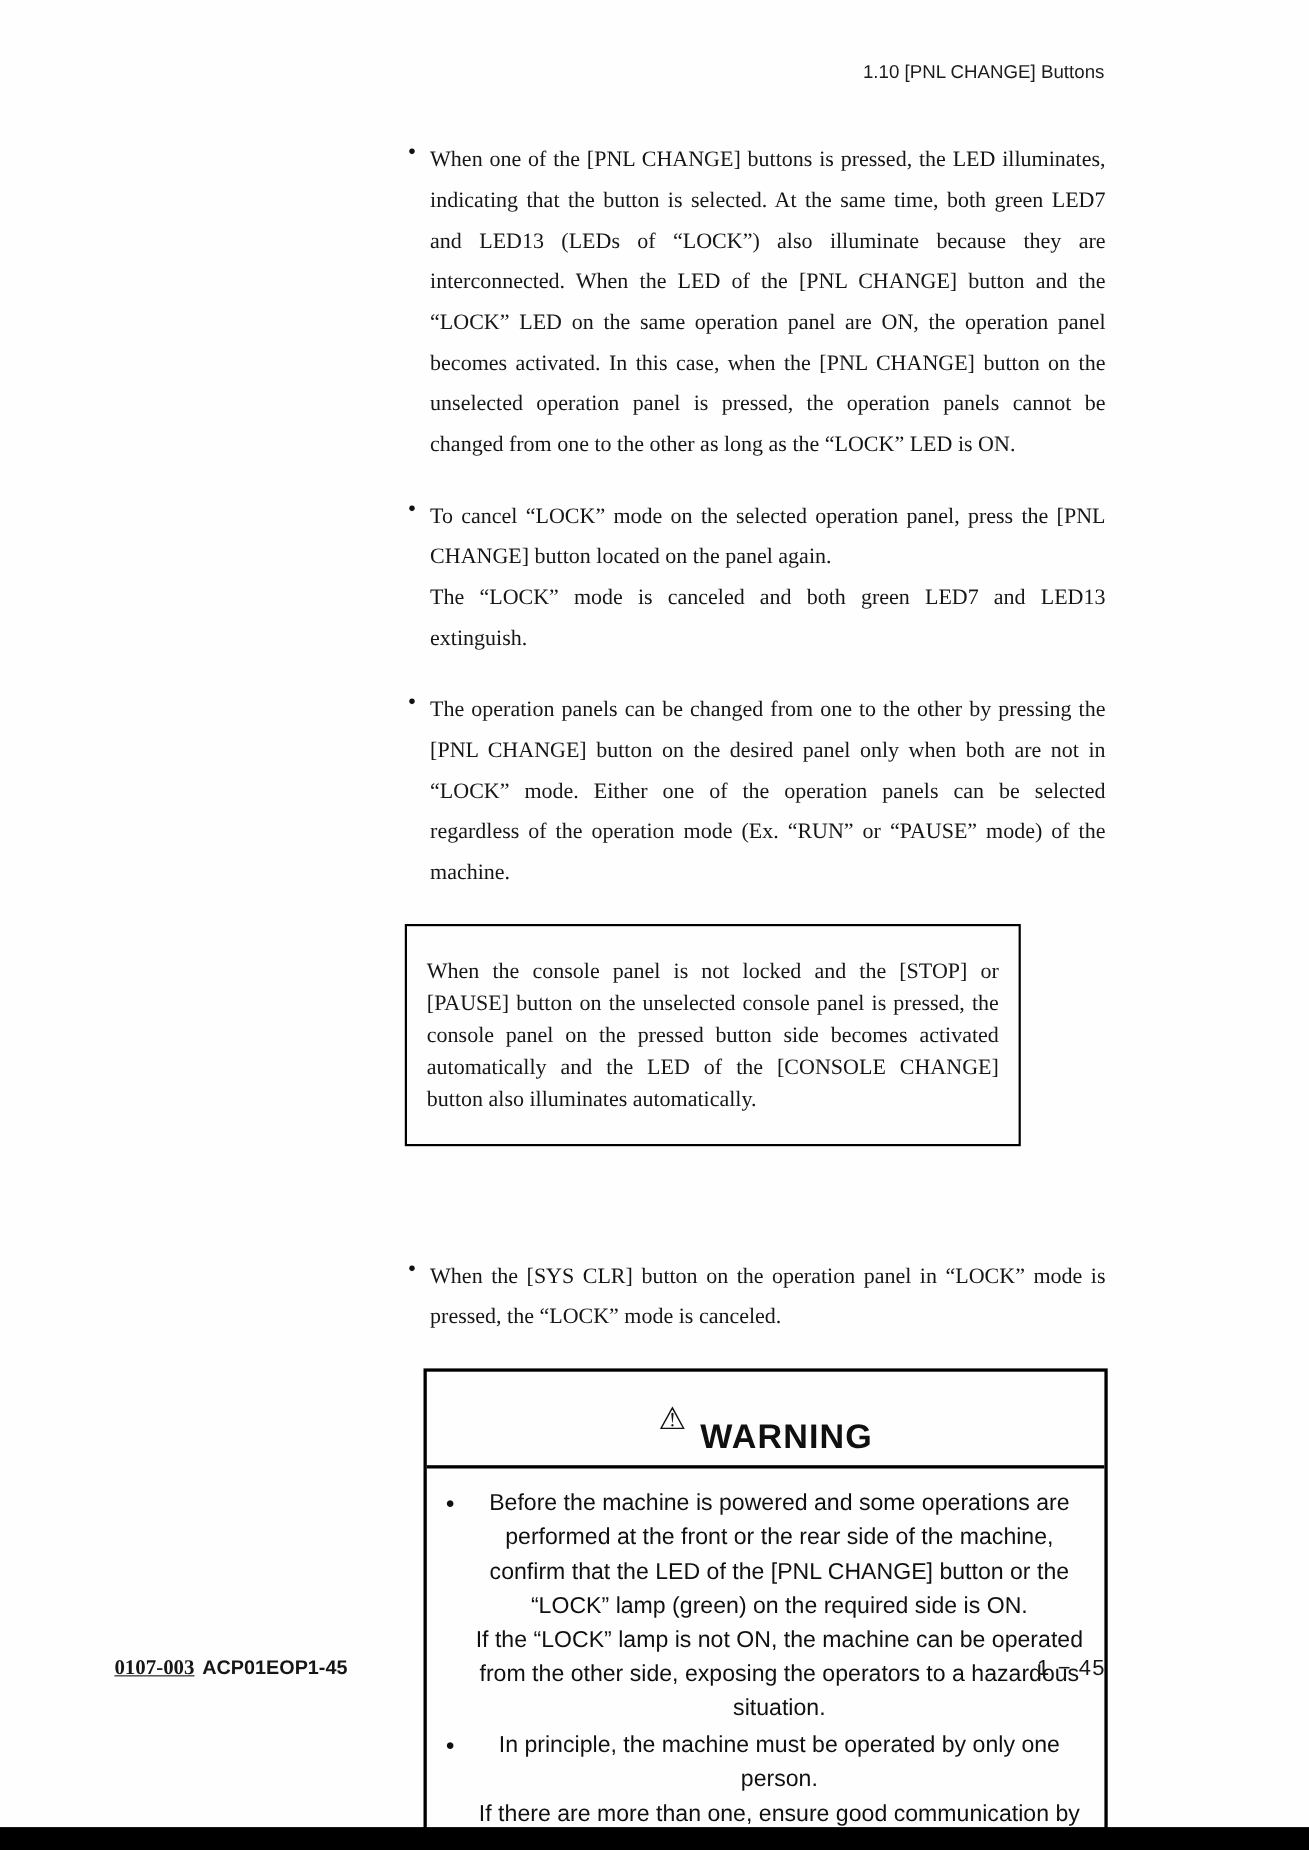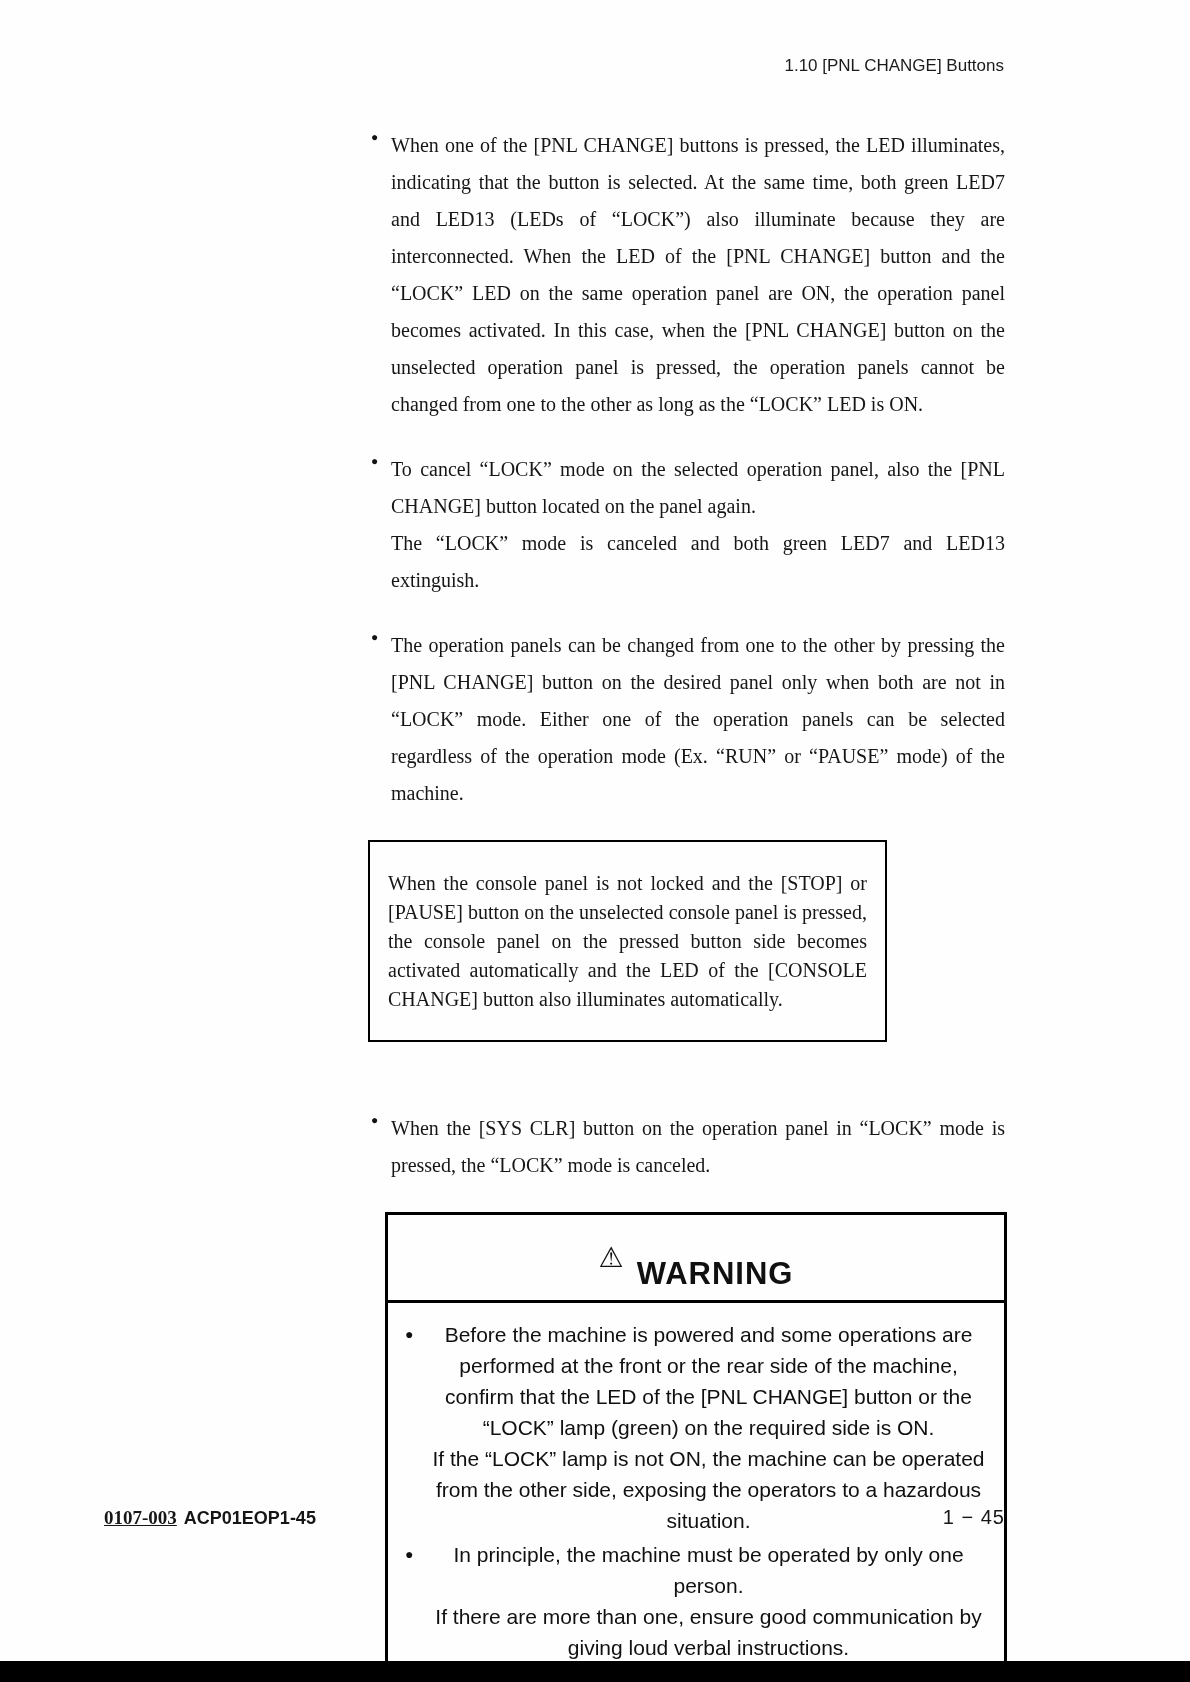--- a/index.html
+++ b/index.html
@@ -41,24 +41,24 @@
   .bullet .btxt {
     font-size:20px;
     line-height:37px;
     text-align:justify;
     white-space:pre-line;
   }
 
   .note-box {
     border:2px solid #000;
     margin-left:-3px;
-    width:519px;
+    width:560px;
     box-sizing:border-box;
     padding:27px 18px 26px 18px;
-    margin-bottom:68px;
+    margin-bottom:100px;
   }
   .note-box .ntxt {
     font-size:20px;
     line-height:29px;
     text-align:justify;
     white-space:pre-line;
   }
 
   .warning-box {
     border:3px solid #000;
@@ -95,21 +95,21 @@
     white-space:pre-line;
   }
 
   .footer {
     position:absolute;
     left:104px;
     right:185px;
     top:1506px;
     display:flex;
     justify-content:space-between;
-    align-items:center;
+    align-items:flex-start;
   }
   .footer-left { display:flex; align-items:baseline; }
   .doc-number {
     font-family:"Liberation Serif", serif;
     font-size:19px;
     font-weight:bold;
     text-decoration:underline;
   }
   .doc-code {
     font-family:"Liberation Sans", sans-serif;
@@ -141,21 +141,21 @@
 
   <div class="content">
 
     <div class="bullet">
       <span class="marker">●</span>
       <div class="btxt">When one of the [PNL CHANGE] buttons is pressed, the LED illuminates, indicating that the button is selected. At the same time, both green LED7 and LED13 (LEDs of “LOCK”) also illuminate because they are interconnected. When the LED of the [PNL CHANGE] button and the “LOCK” LED on the same operation panel are ON, the operation panel becomes activated. In this case, when the [PNL CHANGE] button on the unselected operation panel is pressed, the operation panels cannot be changed from one to the other as long as the “LOCK” LED is ON.</div>
     </div>
 
     <div class="bullet">
       <span class="marker">●</span>
-      <div class="btxt">To cancel “LOCK” mode on the selected operation panel, also the [PNL CHANGE] button located on the panel again.
+      <div class="btxt">To cancel “LOCK” mode on the selected operation panel, press the [PNL CHANGE] button located on the panel again.
 The “LOCK” mode is canceled and both green LED7 and LED13 extinguish.</div>
     </div>
 
     <div class="bullet">
       <span class="marker">●</span>
       <div class="btxt">The operation panels can be changed from one to the other by pressing the [PNL CHANGE] button on the desired panel only when both are not in “LOCK” mode. Either one of the operation panels can be selected regardless of the operation mode (Ex. “RUN” or “PAUSE” mode) of the machine.</div>
     </div>
 
     <div class="note-box">
       <div class="ntxt">When the console panel is not locked and the [STOP] or [PAUSE] button on the unselected console panel is pressed, the console panel on the pressed button side becomes activated automatically and the LED of the [CONSOLE CHANGE] button also illuminates automatically.</div>

